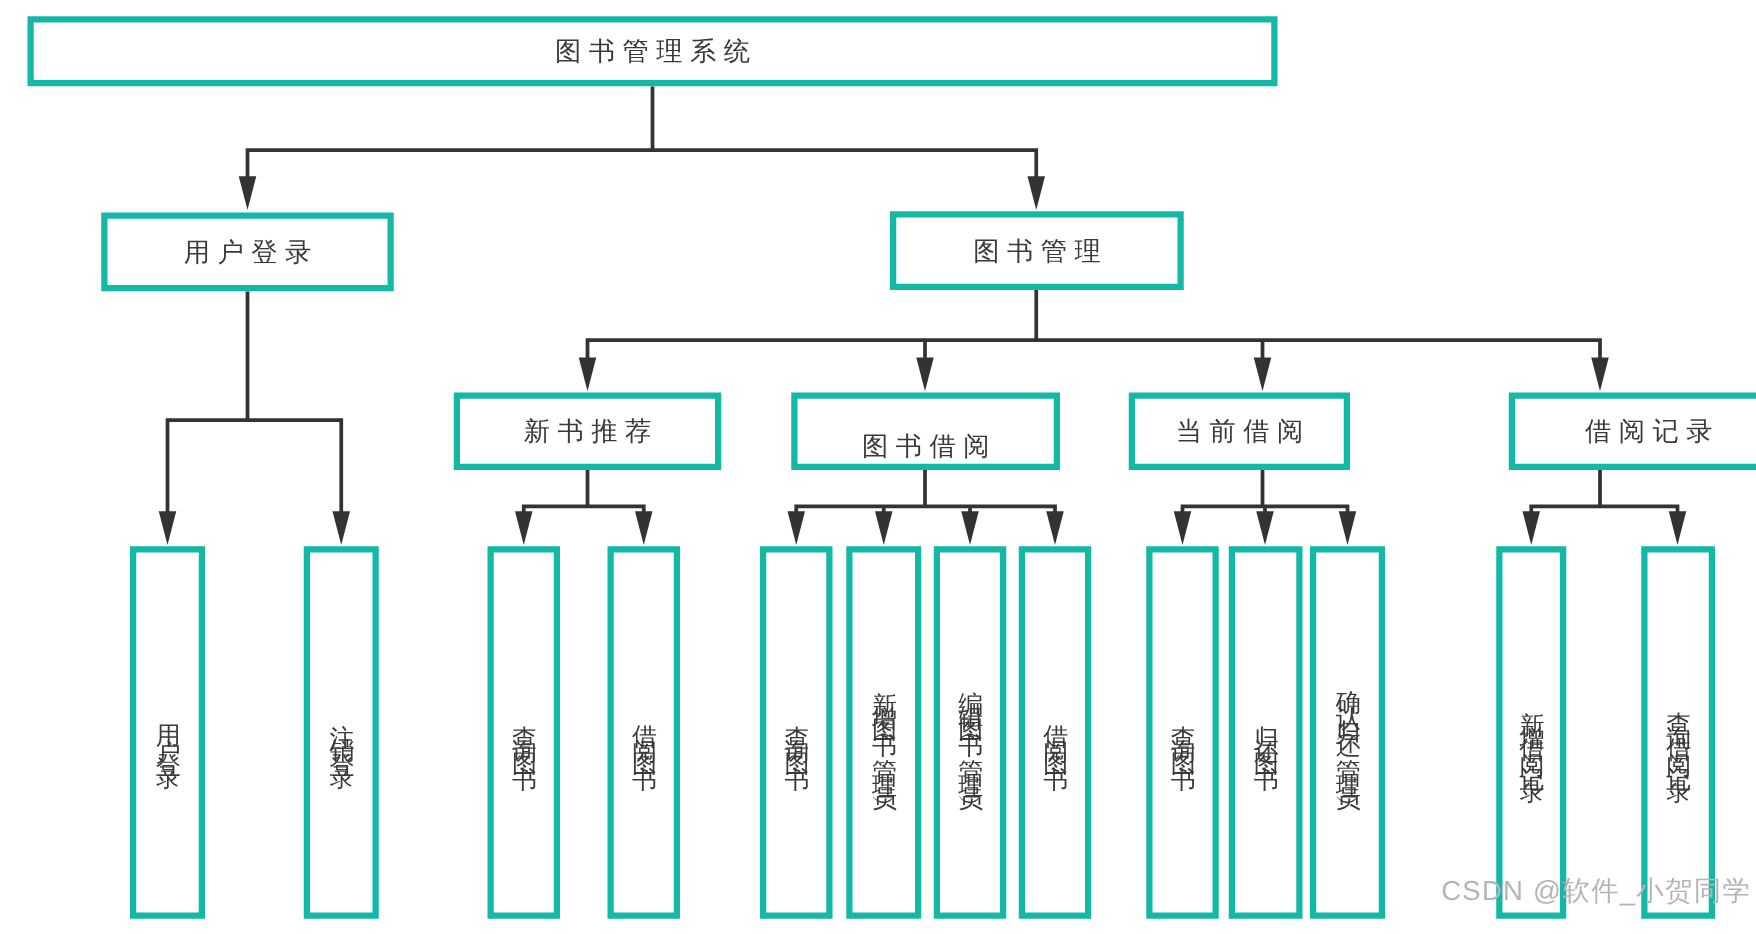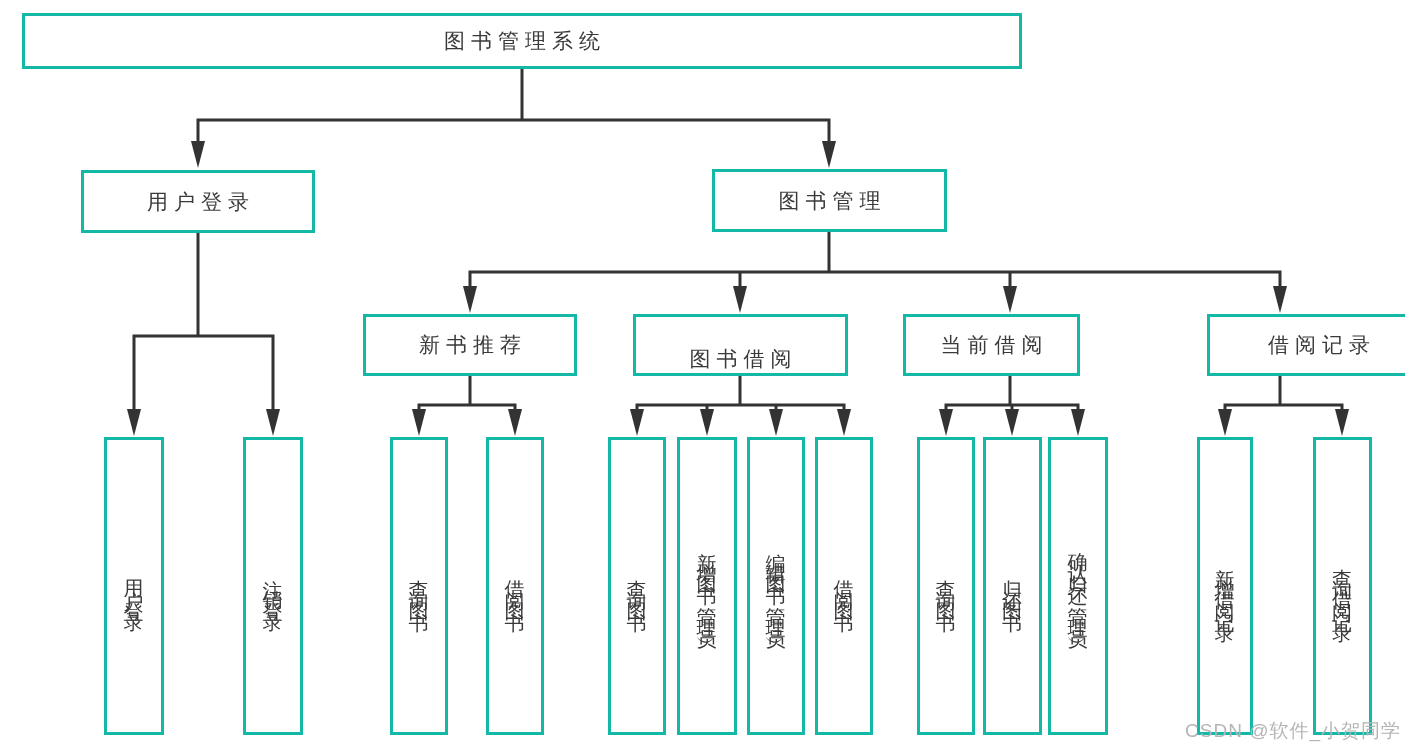--- a/index.html
+++ b/index.html
@@ -2,21 +2,21 @@
 <html><head>
 <meta charset="utf-8">
 <style>
   html,body{margin:0;padding:0;background:#ffffff;}
   body{font-family:"Liberation Sans","DejaVu Sans",sans-serif;}
   .canvas{position:relative;width:1405px;height:747px;background:#ffffff;overflow:hidden;}
   .wires{position:absolute;left:0;top:0;z-index:1;}
   .node{
     position:absolute;
     background:#ffffff;
-    border:3px solid #14b8a6;
+    border:5px solid #14b8a6;
     box-sizing:border-box;
     display:flex;align-items:center;justify-content:center;
     color:#3a3a3a;
     z-index:2;
   }
   .node.h{font-size:21px;letter-spacing:6px;text-indent:6px;white-space:nowrap;}
   .node.root{left:22px;top:13px;width:1000px;height:56px;}
   .node.lvl2{height:63px;}
   .node.lvl3{height:62px;top:314px;}
   .node.leaf{top:437px;height:298px;}
@@ -24,22 +24,22 @@
     writing-mode:vertical-rl;
     text-orientation:mixed;
     font-size:20px;
     letter-spacing:11px;
     color:#3a3a3a;
     line-height:1;
     max-height:292px;
   }
   .watermark{
     position:absolute;
-    right:4px;bottom:3px;
-    font-size:19px;
+    right:4px;bottom:19px;
+    font-size:22px;
     color:#b5b5b5;
     letter-spacing:1px;
     z-index:3;
     white-space:nowrap;
   }
 </style>
 </head>
 <body>
 
 <div class="canvas">

